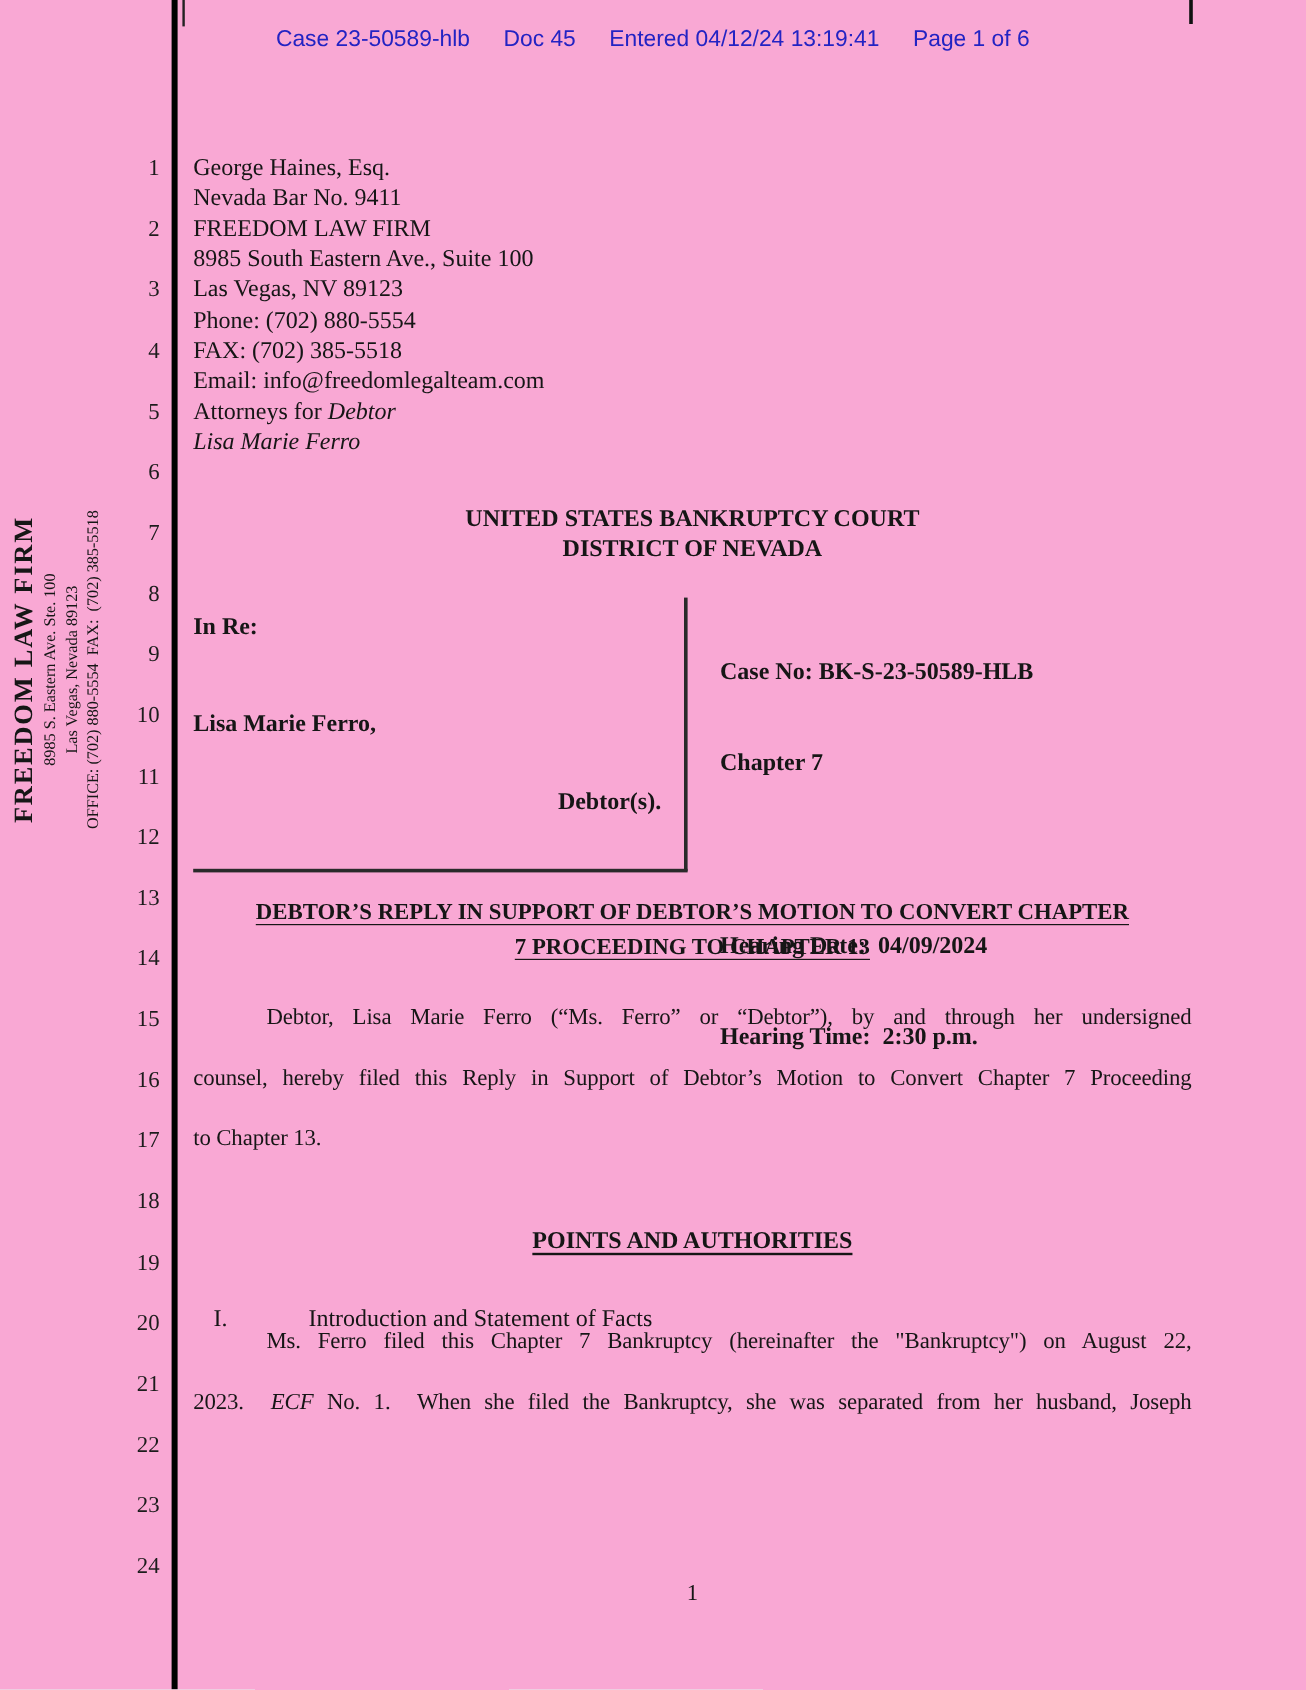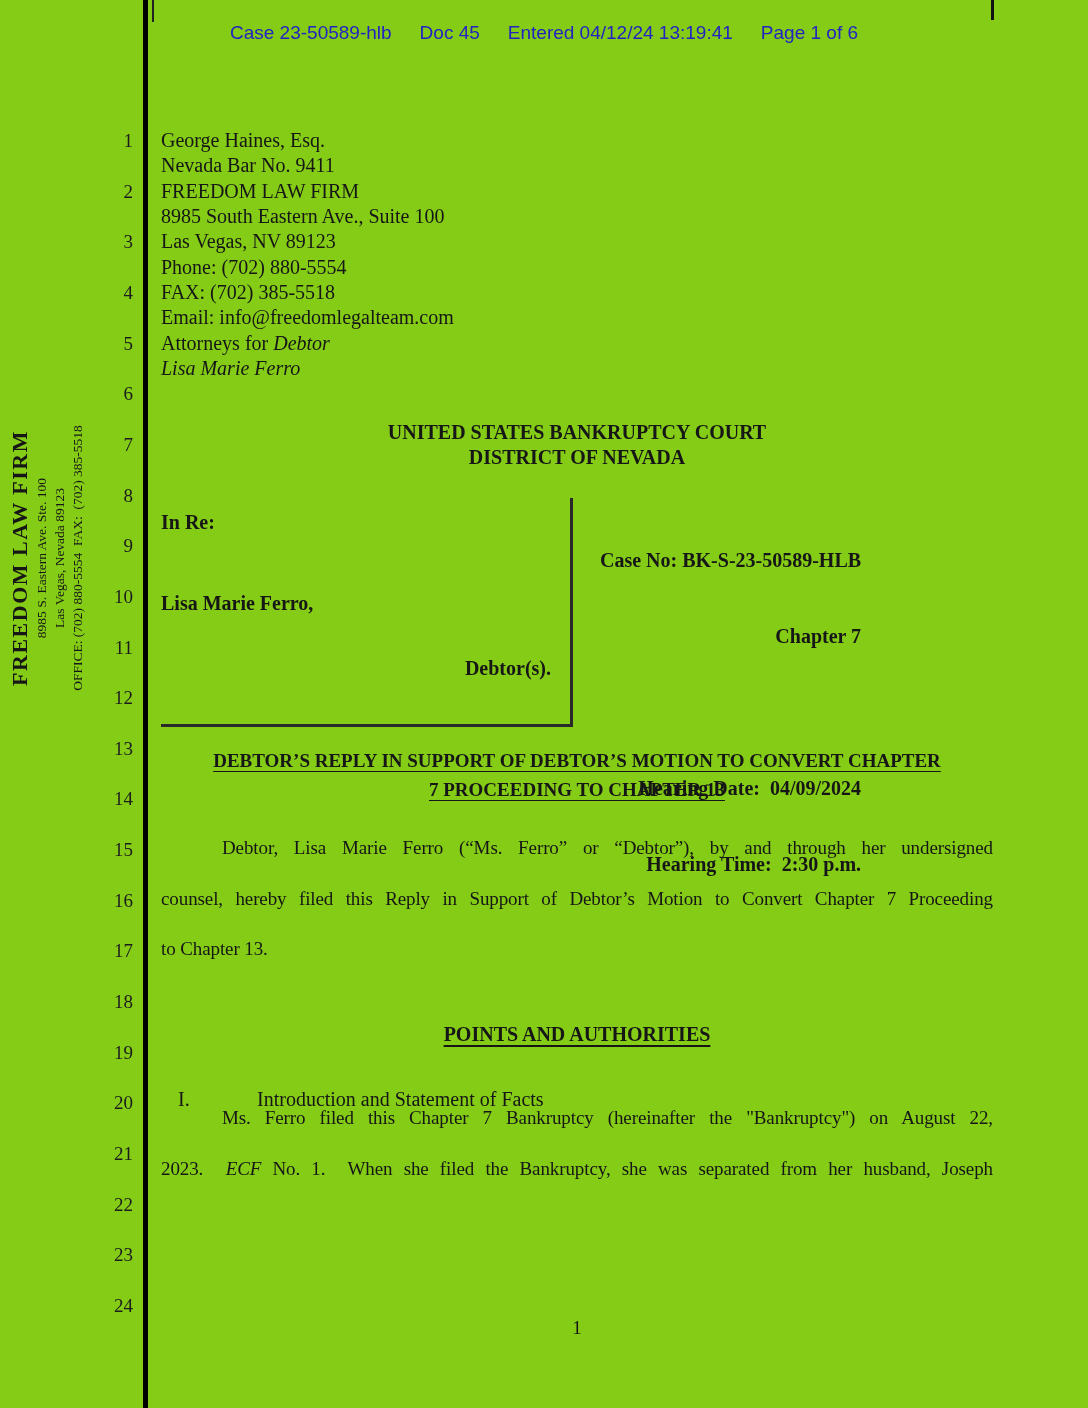--- a/index.html
+++ b/index.html
@@ -1,19 +1,19 @@
 <!DOCTYPE html>
 <html><head>
 <meta charset="utf-8">
 <style>
   html,body{margin:0;padding:0;background:#e8e8e8;}
   .page{
     position:relative;
     width:1088px;height:1408px;
-    background:#84cc16;
+    background:#f9a8d4;
     overflow:hidden;
     font-family:"Liberation Serif","DejaVu Serif",serif;
     color:#161616;
   }
   
   .pacer-header{
     position:absolute;left:0;top:22px;width:1088px;
     display:flex;justify-content:center;gap:28px;
     font-family:"Liberation Sans","DejaVu Sans",sans-serif;
     font-size:19px;line-height:22px;color:#2323c3;white-space:nowrap;
@@ -39,21 +39,21 @@
   
   .court-title{position:absolute;left:161px;top:420px;width:832px;text-align:center;
     font-weight:bold;font-size:20px;line-height:25.35px;}
   
   .in-re{position:absolute;left:161px;top:511px;font-weight:bold;font-size:20px;}
   .debtor-name{position:absolute;left:161px;top:592px;font-weight:bold;font-size:20px;}
   .debtor-label-wrap{position:absolute;left:161px;top:657px;width:390px;text-align:right;
     font-weight:bold;font-size:20px;}
   .caption-vline{position:absolute;left:570px;top:498px;width:3px;height:228px;background:#2a2a2a;}
   .caption-hline{position:absolute;left:161px;top:724px;width:412px;height:3px;background:#2a2a2a;}
-  .case-info{position:absolute;left:600px;top:497px;font-weight:bold;font-size:20px;line-height:25.35px;white-space:pre-wrap;text-align:right;}
+  .case-info{position:absolute;left:600px;top:497px;font-weight:bold;font-size:20px;line-height:25.35px;white-space:pre-wrap;}
   
   .doc-title{position:absolute;left:161px;top:746px;width:832px;text-align:center;
     font-weight:bold;font-size:19px;line-height:29px;white-space:nowrap;}
   .doc-title .u{text-decoration:underline;text-underline-offset:4px;}
   
   .para{position:absolute;left:161px;width:832px;font-size:19px;line-height:50.66px;letter-spacing:-0.1px;}
   .para1{top:823px;}
   .para2{top:1093px;}
   .jline{text-align:justify;text-align-last:justify;}
   .indent{text-indent:61px;}

